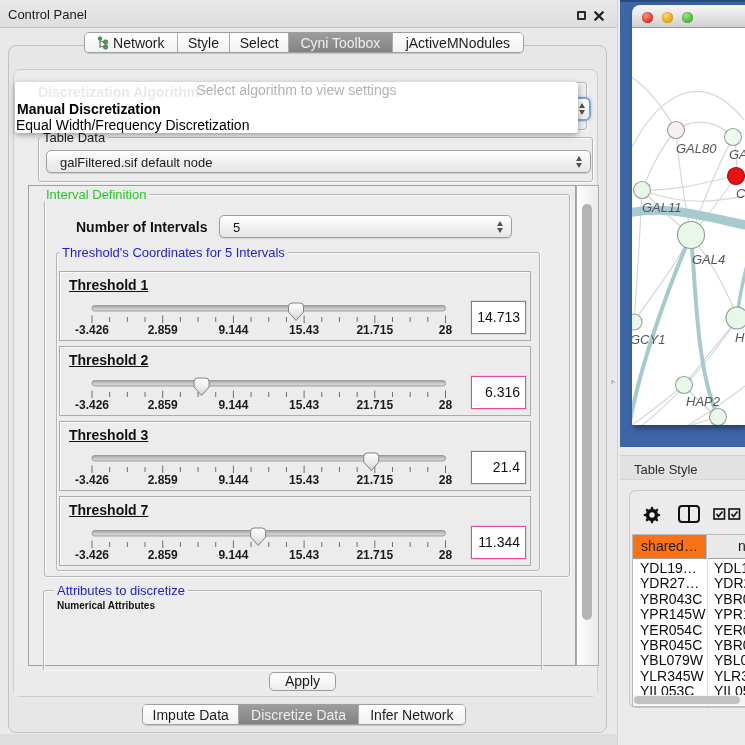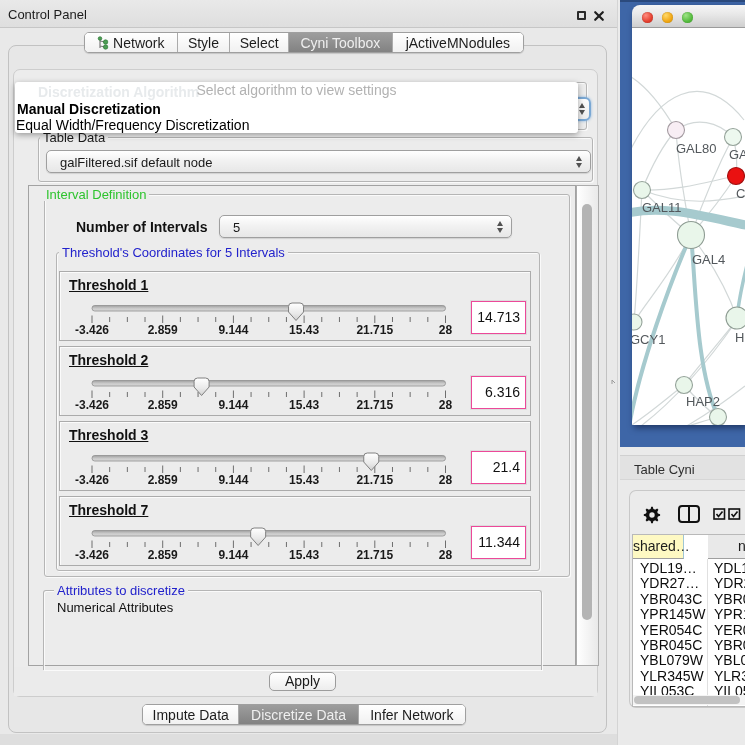--- a/index.html
+++ b/index.html
@@ -118,21 +118,21 @@
        overflow:hidden;box-shadow:2px 3px 6px rgba(10,20,50,.55);">
     <div class="abs" style="left:0;top:0;width:113px;height:23px;
          background:linear-gradient(#f6f6f6,#e9e9e9 40%,#cfcfcf);border-bottom:1px solid #9b9b9b;"></div>
     <div class="abs" style="left:10px;top:7px;width:11px;height:11px;border-radius:50%;
          background:radial-gradient(circle at 35% 30%, #ff8d80,#e4402f 60%,#c33327);box-shadow:inset 0 0 1px #9b2b20;"></div>
     <div class="abs" style="left:30px;top:7px;width:11px;height:11px;border-radius:50%;
          background:radial-gradient(circle at 35% 30%, #ffd96a,#f0a613 60%,#d3920f);box-shadow:inset 0 0 1px #a97c10;"></div>
     <div class="abs" style="left:50px;top:7px;width:11px;height:11px;border-radius:50%;
          background:radial-gradient(circle at 35% 30%, #9fe487,#55bb3e 60%,#46a233);box-shadow:inset 0 0 1px #3a8a2b;"></div>
 
-    <div class="abs" id="canvas" style="left:0;top:23px;width:113px;height:405px;background:#ffffff;overflow:hidden;">
+    <div class="abs" id="canvas" style="left:0;top:23px;width:113px;height:405px;background:#ffffff;overflow:hidden;font-style:italic;">
       <svg width="113" height="397" viewBox="0 0 113 397" style="position:absolute;left:0;top:0;">
         <g fill="none" stroke="#d2d8d8" stroke-width="1.2">
           <path d="M59 207 C 52 170 46 135 44 102"></path>
           <path d="M59 207 C 74 165 90 130 101 109"></path>
           <path d="M59 207 C 78 185 95 162 104 148"></path>
           <path d="M59 207 C 40 192 22 174 10 162"></path>
           <path d="M59 207 C 80 235 96 264 105 290"></path>
           <path d="M59 207 C 38 248 14 274 2 294"></path>
           <path d="M44 102 C 30 118 18 142 10 162"></path>
           <path d="M44 102 C 64 88 86 94 101 109"></path>
@@ -177,42 +177,42 @@
           <text x="54" y="378">HAP2</text>
         </g>
       </svg>
     </div>
   </div>
 </div>
 
 <div class="abs" id="tparea" style="left:620px;top:447px;width:125px;height:298px;background:#eaeaea;">
   <div class="abs" style="left:0;top:8px;width:125px;height:25px;background:#e2e2e2;
        border-top:1px solid #d0d0d0;border-bottom:1px solid #d6d6d6;"></div>
-  <div class="abs" style="left:14px;top:15px;font-size:13px;color:#2e2e2e;">Table Cyni</div>
+  <div class="abs" style="left:14px;top:15px;font-size:13px;color:#2e2e2e;">Table Style</div>
 
   <div class="abs" style="left:9px;top:43px;width:120px;height:218px;background:#ebebeb;
        border:1px solid #c8c8c8;border-radius:7px 0 0 7px;border-right:none;"></div>
 
   <svg class="abs" style="left:23px;top:59px;" width="18" height="18" viewBox="0 0 18 18">
     <path fill="#111" d="M9 1.2 L10.6 1.2 L11.2 3.4 A6 6 0 0 1 12.9 4.1 L15 3 L16.2 4.2 L15 6.3 A6 6 0 0 1 15.7 8 L17.9 8.6 L17.9 10.2 L15.7 10.8 A6 6 0 0 1 15 12.5 L16.1 14.6 L15 15.8 L12.9 14.7 A6 6 0 0 1 11.2 15.4 L10.6 17.6 L9 17.6 L8.4 15.4 A6 6 0 0 1 6.7 14.7 L4.6 15.8 L3.4 14.6 L4.5 12.5 A6 6 0 0 1 3.8 10.8 L1.6 10.2 L1.6 8.6 L3.8 8 A6 6 0 0 1 4.5 6.3 L3.4 4.2 L4.6 3 L6.7 4.1 A6 6 0 0 1 8.4 3.4 Z M9.8 6.7 A2.7 2.7 0 1 0 9.8 12.1 A2.7 2.7 0 1 0 9.8 6.7 Z" transform="translate(-0.8,-0.4)"></path>
   </svg>
   <div class="abs" style="left:58px;top:58px;width:22px;height:18px;border:2.6px solid #111;border-radius:4px;"></div>
   <div class="abs" style="left:67.8px;top:58px;width:2.6px;height:18px;background:#111;"></div>
   <svg class="abs" style="left:93px;top:61px;" width="13" height="12" viewBox="0 0 13 12">
     <rect x="1" y="1" width="10.5" height="10" fill="none" stroke="#111" stroke-width="1.6"></rect>
     <path d="M3.5 6 L5.5 8.5 L9.5 3.5" stroke="#111" stroke-width="1.6" fill="none"></path>
   </svg>
   <svg class="abs" style="left:108px;top:61px;" width="13" height="12" viewBox="0 0 13 12">
     <rect x="1" y="1" width="10.5" height="10" fill="none" stroke="#111" stroke-width="1.6"></rect>
     <path d="M3.5 6 L5.5 8.5 L9.5 3.5" stroke="#111" stroke-width="1.6" fill="none"></path>
   </svg>
 
   <div class="abs" style="left:12px;top:87px;width:113px;height:173px;background:#fff;
        border:1px solid #b9b9b9;border-right:none;overflow:hidden;">
-    <div class="abs" style="left:0;top:0;width:51px;height:24px;background:#fef9c3;
+    <div class="abs" style="left:0;top:0;width:74px;height:24px;background:#f97316;
          border-right:1px solid #9fc6d4;border-bottom:1px solid #9f9f9f;
          font-size:14px;color:#1c1c1c;text-align:center;line-height:23px;">shared…</div>
     <div class="abs" style="left:75px;top:0;width:40px;height:24px;background:#e9e9e9;
          border-bottom:1px solid #9f9f9f;font-size:14px;color:#1c1c1c;
          padding-left:30px;line-height:23px;">n</div>
     <div class="abs" style="left:74px;top:24px;width:1px;height:149px;background:#e0e0e0;"></div>
   </div>
 
   <div class="abs" id="rowsclip" style="left:13px;top:112px;width:112px;height:148px;overflow:hidden;">
     <div class="row" style="left:7px;top:1px;">YDL19…</div>
@@ -399,21 +399,21 @@
           <text x="244.1" y="61.5" text-anchor="middle" font-size="12" font-weight="bold" fill="#1a1a1a">15.43</text>
           <text x="314.8" y="61.5" text-anchor="middle" font-size="12" font-weight="bold" fill="#1a1a1a">21.715</text>
           <text x="385.5" y="61.5" text-anchor="middle" font-size="12" font-weight="bold" fill="#1a1a1a">28</text>
       <path d="M 190.64252529752434 40 V 34.5 Q 190.64252529752434 31 194.14252529752434 31 H 202.14252529752434 Q 205.64252529752434 31 205.64252529752434 34.5 V 40 L 198.14252529752434 48.5 Z" fill="url(#tg)" stroke="#808080" stroke-width="1"></path>
     </svg>
     <div class="field">11.344</div>
   </div></div>
 
   <div class="grp" style="left:43px;top:590px;width:499px;height:80px;border-bottom:none;border-radius:3px 3px 0 0;"></div>
   <div class="gtitle" style="left:54px;top:584px;color:#2222cc;">Attributes to discretize</div>
-  <div class="abs" style="left:57px;top:600px;font-size:13px;font-weight:normal;color:#111;">Numerical Attributes</div>
+  <div class="abs" style="left:57px;top:600px;font-size:10px;font-weight:bold;color:#111;">Numerical Attributes</div>
 
 </div>
 
 <div class="abs" style="left:15px;top:82px;width:563px;height:51px;background:#ffffff;
      border-radius:3px;box-shadow:0 2px 6px rgba(0,0,0,.35);"></div>
 <div class="abs" style="left:38px;top:84px;font-size:14px;font-weight:bold;color:#e7eaec;">Discretization Algorithm</div>
 <div class="abs" style="left:0;top:82px;width:593px;text-align:center;font-size:14px;color:#b2b2b2;">Select algorithm to view settings</div>
 <div class="abs" style="left:17px;top:101px;font-size:14px;font-weight:bold;color:#000;">Manual Discretization</div>
 <div class="abs" style="left:16px;top:117px;font-size:14px;color:#000;">Equal Width/Frequency Discretization</div>
 

